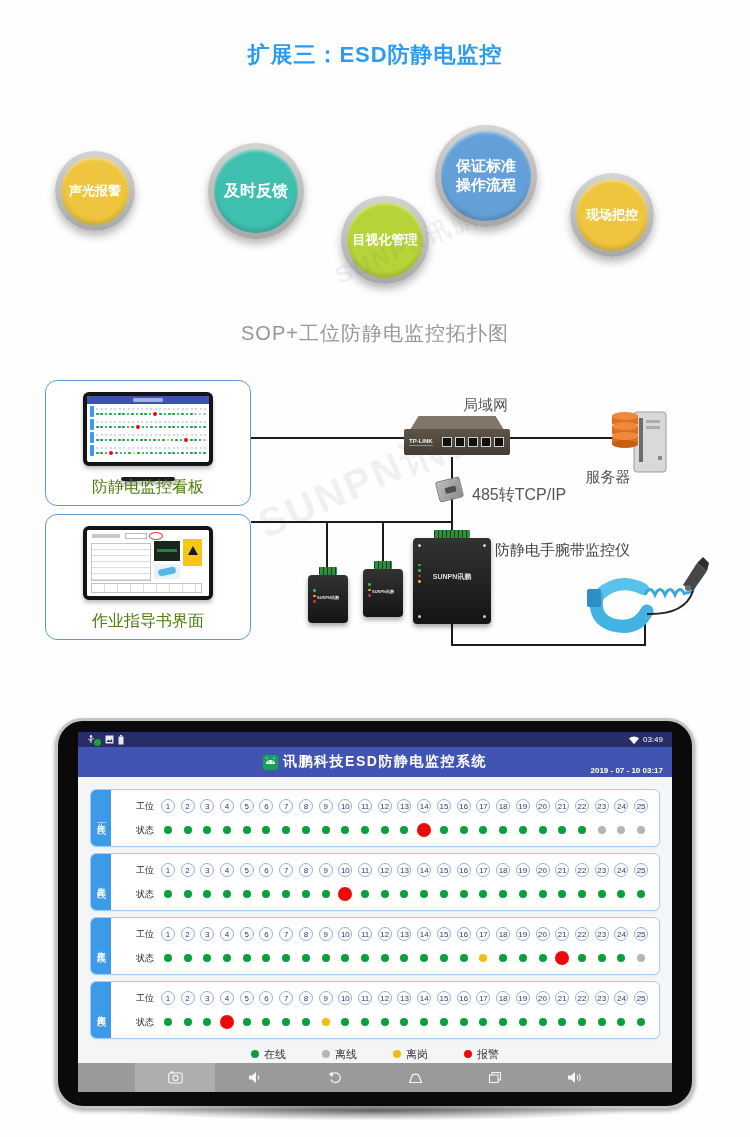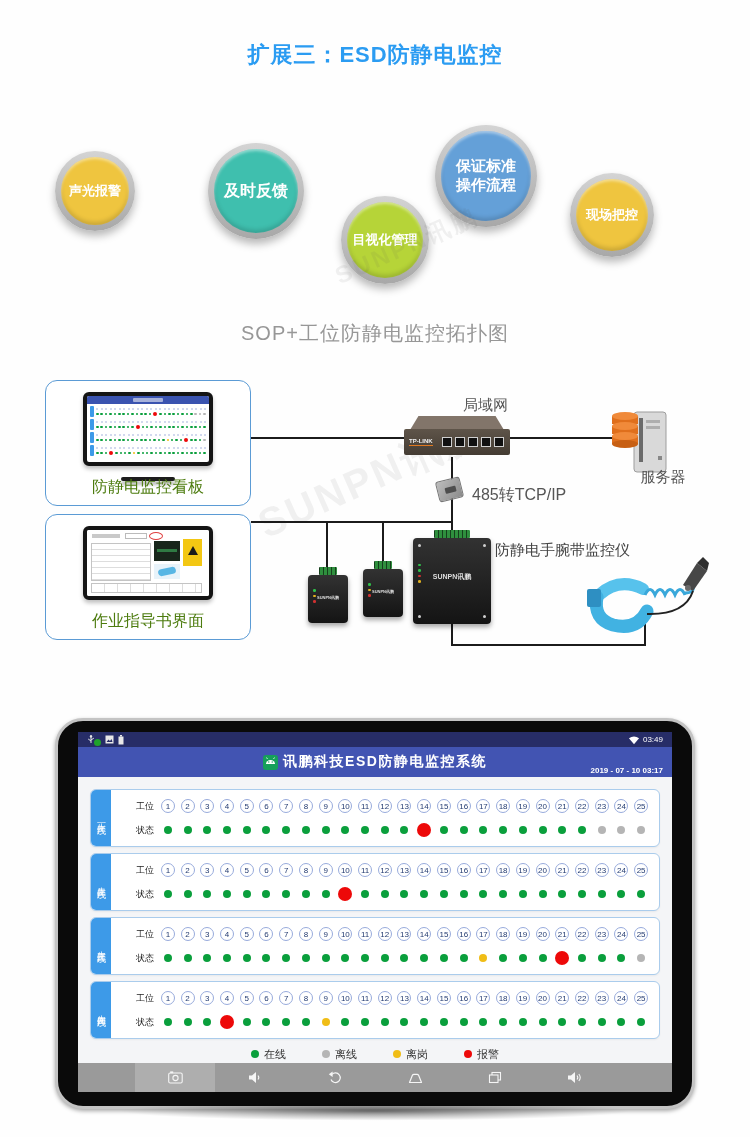--- a/index.html
+++ b/index.html
@@ -80,21 +80,21 @@
   .router { position:absolute; left:404px; top:416px; width:106px; height:42px; }
   .router-top { position:absolute; left:6px; top:0; width:94px; height:14px; background:#82756a;
                 clip-path:polygon(9% 0,91% 0,100% 100%,0 100%); }
   .router-front { position:absolute; left:0; top:13px; width:106px; height:26px; border-radius:2px;
                   background:linear-gradient(#5e5449,#443c33); display:flex; align-items:center; }
   .router-brand { color:#f0f0f0; font-size:6px; font-weight:bold; margin-left:5px; border-bottom:1px solid #e07820; padding-bottom:1px; }
   .ports { display:flex; gap:3px; margin-left:auto; margin-right:6px; }
   .port { width:10px; height:10px; background:#101010; border:1px solid #cfcfcf; }
 
   
-  .server-label { left:628px; top:468px; width:70px; text-align:center; }
+  .server-label { left:573px; top:468px; width:70px; text-align:center; }
   .lan-label { left:408px; top:396px; width:100px; text-align:right; }
   .conv-label { left:472px; top:485px; width:120px; font-size:16px; }
   .wrist-label { left:495px; top:541px; width:150px; font-size:15px; color:#444; }
 
   .conv-icon { position:absolute; left:437px; top:479px; width:25px; height:21px;
                background:linear-gradient(135deg,#bdbdbd,#8a8a8a); border:1px solid #777;
                border-radius:3px; transform:rotate(-14deg); }
   .conv-icon::after { content:""; position:absolute; left:7px; top:7px; width:11px; height:6px;
                       background:#4e4e4e; border-radius:1px; }
 

